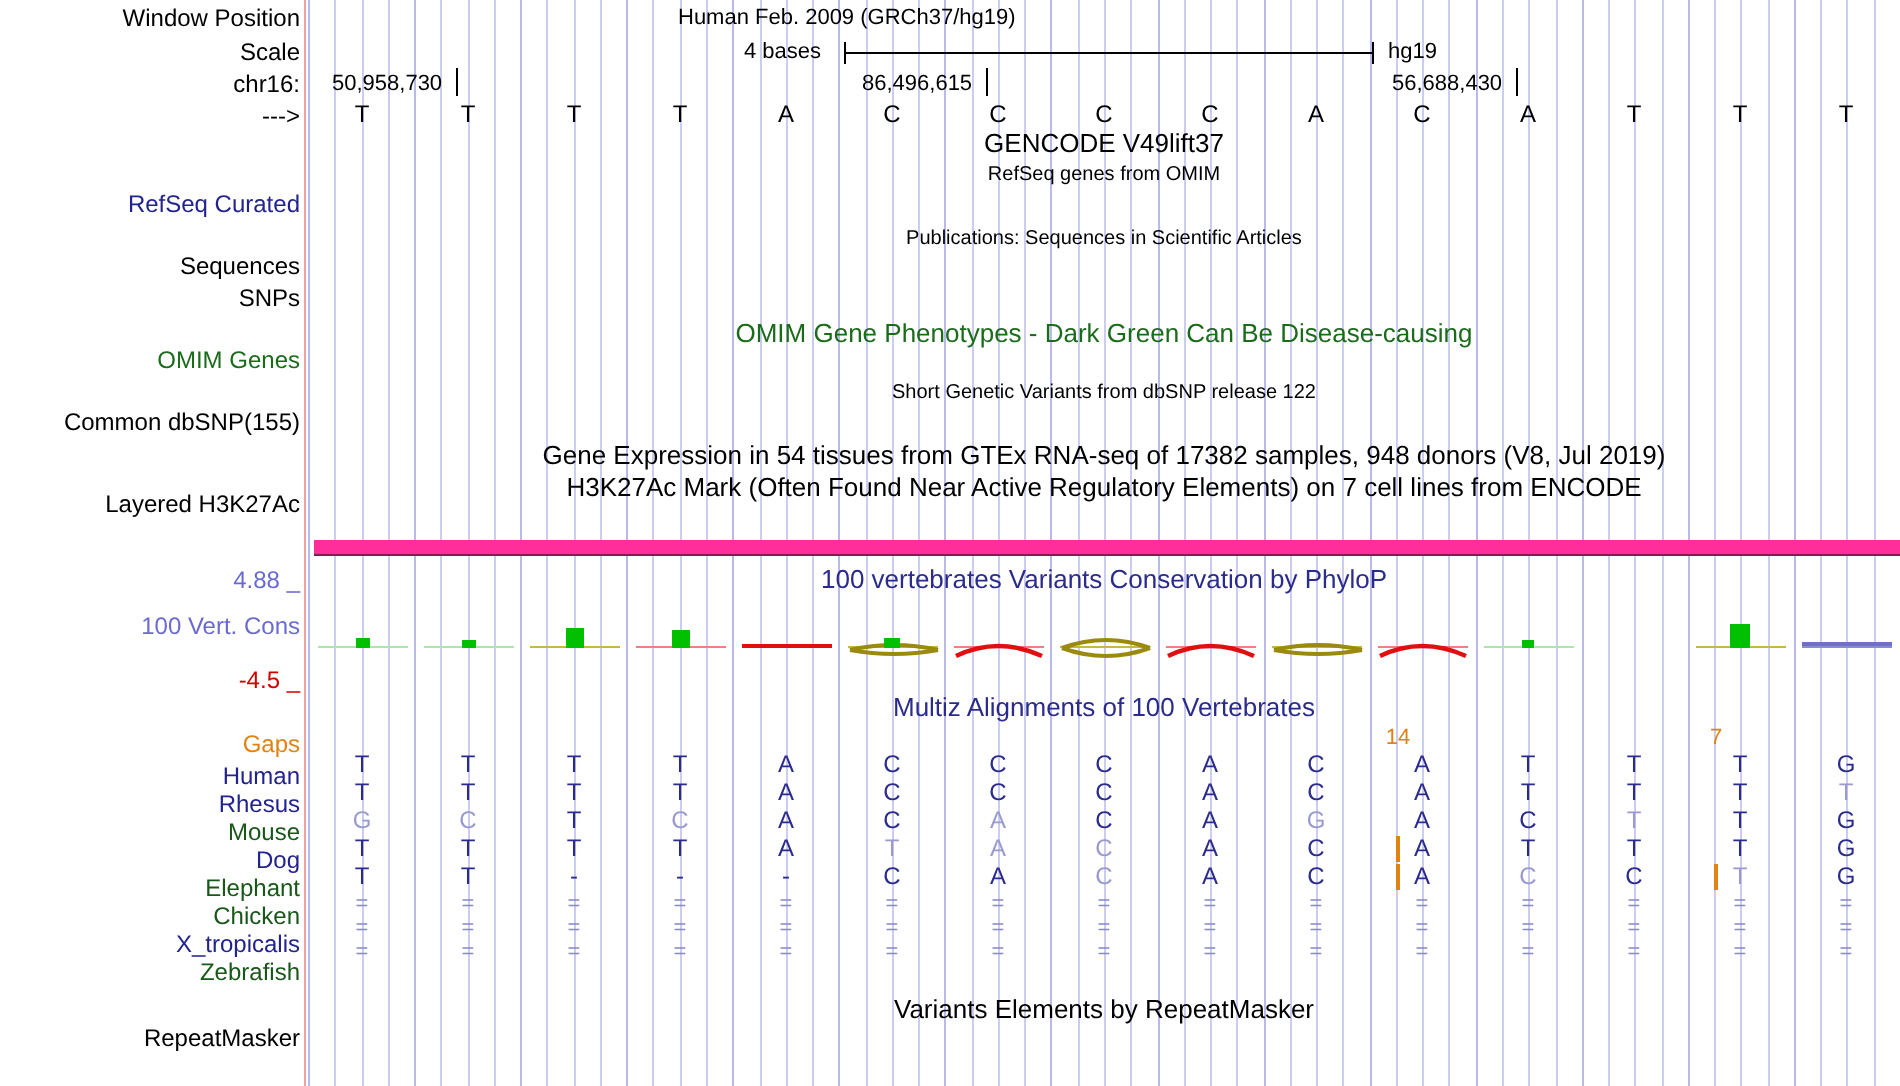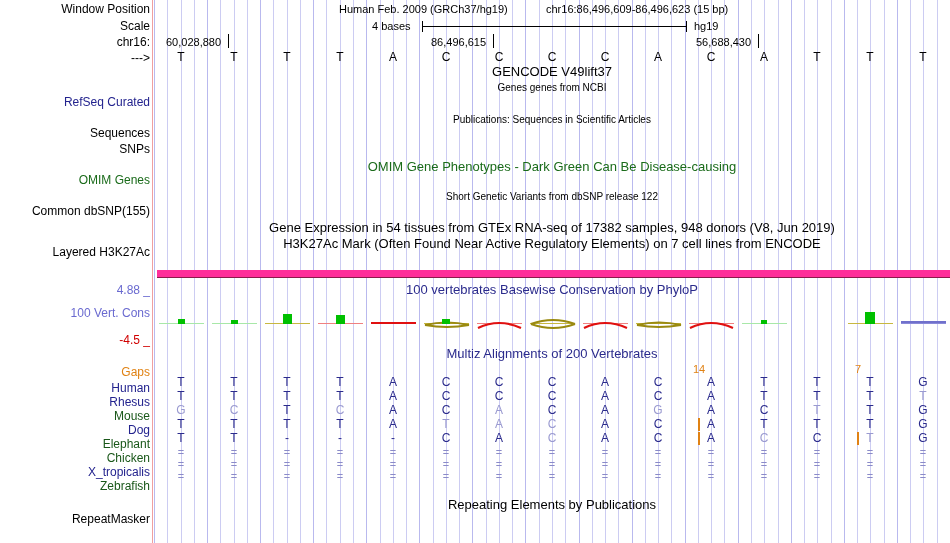--- a/index.html
+++ b/index.html
@@ -179,32 +179,31 @@
         <div class="gl" style="left: 703px;"></div>
         <div class="gl" style="left: 716px;"></div>
         <div class="gl" style="left: 730px;"></div>
         <div class="gl major" style="left: 743px;"></div>
         <div class="gl" style="left: 756px;"></div>
         <div class="gl" style="left: 769px;"></div>
         <div class="gl" style="left: 783px;"></div>
       </div>
 
     <div class="coord" id="assembly-title" style="top: 3px; left: 185px;">Human Feb. 2009 (GRCh37/hg19)</div>
-    <div class="coord" id="position-text" style="top: 3px; left: 392px;">chr16:86,496,609-86,496,623 (15 bp)</div>
 
     <div class="coord" id="scale-text" style="top: 20px; left: 218px;">4 bases</div>
     <div id="scalebar" style="left: 268px; top: 21px; width: 265px;">
       <div class="bar"></div>
       <div class="cap" style="left:0;"></div>
       <div class="cap" style="right:0;"></div>
     </div>
     <div class="coord" id="assembly-short" style="top: 20px; left: 540px;">hg19</div>
 
     <div id="ruler-coords">
-        <div class="coord" style="left: 12px; top: 36px;">60,028,880</div>
+        <div class="coord" style="left: 12px; top: 36px;">50,958,730</div>
         <div class="coord-tick" style="left: 74px; top: 34px; height: 14px;"></div>
         <div class="coord" style="left: 277px; top: 36px;">86,496,615</div>
         <div class="coord-tick" style="left: 339px; top: 34px; height: 14px;"></div>
         <div class="coord" style="left: 542px; top: 36px;">56,688,430</div>
         <div class="coord-tick" style="left: 604px; top: 34px; height: 14px;"></div>
       </div>
 
     <div class="baserow" id="ruler-bases" style="top:50px;">
         <div class="base" style="left: 27px;">T</div>
         <div class="base" style="left: 80px;">T</div>
@@ -218,29 +217,29 @@
         <div class="base" style="left: 504px;">A</div>
         <div class="base" style="left: 557px;">C</div>
         <div class="base" style="left: 610px;">A</div>
         <div class="base" style="left: 663px;">T</div>
         <div class="base" style="left: 716px;">T</div>
         <div class="base" style="left: 769px;">T</div>
       </div>
 
     <div id="track-titles">
         <div class="center-text big " style="top: 66px;">GENCODE V49lift37</div>
-        <div class="center-text small " style="top: 82px;">Genes genes from NCBI</div>
+        <div class="center-text small " style="top: 82px;">RefSeq genes from OMIM</div>
         <div class="center-text small " style="top: 114px;">Publications: Sequences in Scientific Articles</div>
         <div class="center-text big green" style="top: 161px;">OMIM Gene Phenotypes - Dark Green Can Be Disease-causing</div>
         <div class="center-text small " style="top: 191px;">Short Genetic Variants from dbSNP release 122</div>
-        <div class="center-text big " style="top: 222px;">Gene Expression in 54 tissues from GTEx RNA-seq of 17382 samples, 948 donors (V8, Jun 2019)</div>
+        <div class="center-text big " style="top: 222px;">Gene Expression in 54 tissues from GTEx RNA-seq of 17382 samples, 948 donors (V8, Jul 2019)</div>
         <div class="center-text big " style="top: 238px; text-align: center;">H3K27Ac Mark (Often Found Near Active Regulatory Elements) on 7 cell lines from ENCODE</div>
-        <div class="center-text big navy" style="top: 284px;">100 vertebrates Basewise Conservation by PhyloP</div>
-        <div class="center-text big navy" style="top: 348px;">Multiz Alignments of 200 Vertebrates</div>
-        <div class="center-text big " style="top: 499px;">Repeating Elements by Publications</div>
+        <div class="center-text big navy" style="top: 284px;">100 vertebrates Variants Conservation by PhyloP</div>
+        <div class="center-text big navy" style="top: 348px;">Multiz Alignments of 100 Vertebrates</div>
+        <div class="center-text big " style="top: 499px;">Variants Elements by RepeatMasker</div>
       </div>
 
     <div id="h3k-bar"></div>
     <div id="h3k-bar-shadow"></div>
 
     <div id="cons-track">
         <div class="cons-col" style="left: 27px;">
           <div class="cons-hline" style="top: 13px; background: rgb(168, 232, 168);"></div>
           <div class="cons-green" style="width: 7px; height: 5px; left: 22.5px; top: 9px; background: rgb(0, 192, 0);"></div>
         </div>

